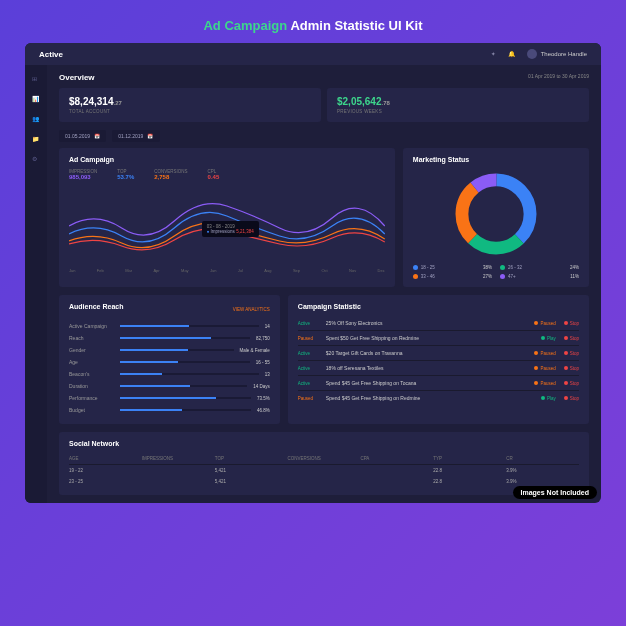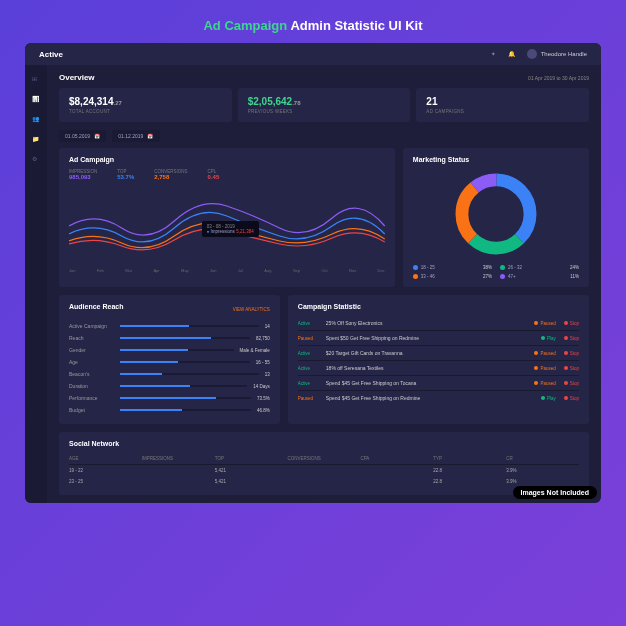--- a/index.html
+++ b/index.html
@@ -11,21 +11,21 @@
 .topbar{display:flex;justify-content:space-between;align-items:center;padding:6px 14px;background:#252548}
 .logo{color:#fff;font-weight:700;font-size:8px}
 .topright{display:flex;gap:10px;align-items:center}
 .topright .icon{width:8px;height:8px;color:#8888aa}
 .user{display:flex;gap:4px;align-items:center;color:#ccc}
 .avatar{width:10px;height:10px;border-radius:50%;background:#4a4a7a}
 .body{display:flex}
 .sidebar{width:22px;background:#1a1a35;padding:10px 0;display:flex;flex-direction:column;gap:12px;align-items:center}
 .sidebar .icon{width:8px;height:8px;color:#5a5a8a}
 .main{flex:1;padding:8px 12px}
-.overview-hdr{display:flex;justify-content:space-between;align-items:center;margin-bottom:6px}
+.overview-hdr{display:flex;justify-content:space-between;align-items:flex-start;margin-bottom:6px}
 .overview-hdr h2{color:#fff;font-size:8px;font-weight:600}
 .daterange{font-size:5px;color:#888}
 .cards{display:flex;gap:6px;margin-bottom:8px}
 .card{flex:1;background:#252548;border-radius:3px;padding:8px 10px}
 .card .val{color:#fff;font-size:10px;font-weight:700}
 .card .val .dec{font-size:6px;color:#999}
 .card .lbl{font-size:4.5px;color:#777;margin-top:2px;text-transform:uppercase;letter-spacing:0.3px}
 .card.h .val{color:#3dd68c}
 .row{display:flex;gap:8px;margin-bottom:8px}
 .panel{background:#252548;border-radius:3px;padding:8px 10px}
@@ -118,24 +118,20 @@
       </div>
       <div class="cards" id="cards">
           <div class="card ">
             <div class="val">$8,24,314<span class="dec">.27</span></div>
             <div class="lbl">TOTAL ACCOUNT</div>
           </div>
           <div class="card h">
             <div class="val">$2,05,642<span class="dec">.78</span></div>
             <div class="lbl">PREVIOUS WEEKS</div>
           </div>
-          <div class="card ">
-            <div class="val">21<span class="dec"></span></div>
-            <div class="lbl">AD CAMPAIGNS</div>
-          </div>
         </div>
       <div class="datesel">
         <div class="dinput">
             <span>01.05.2019</span>
             <span>📅</span>
           </div>
         <div class="dinput">
             <span>01.12.2019</span>
             <span>📅</span>
           </div>

